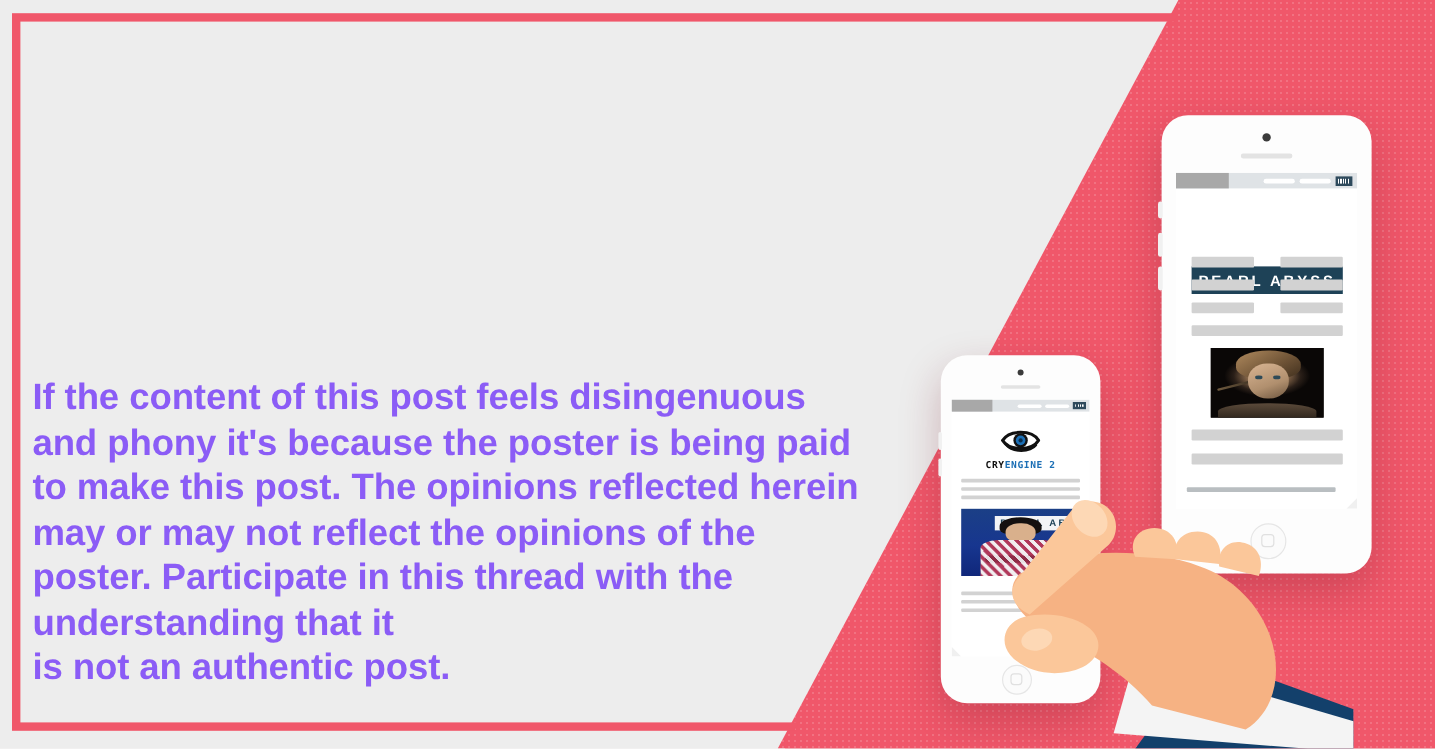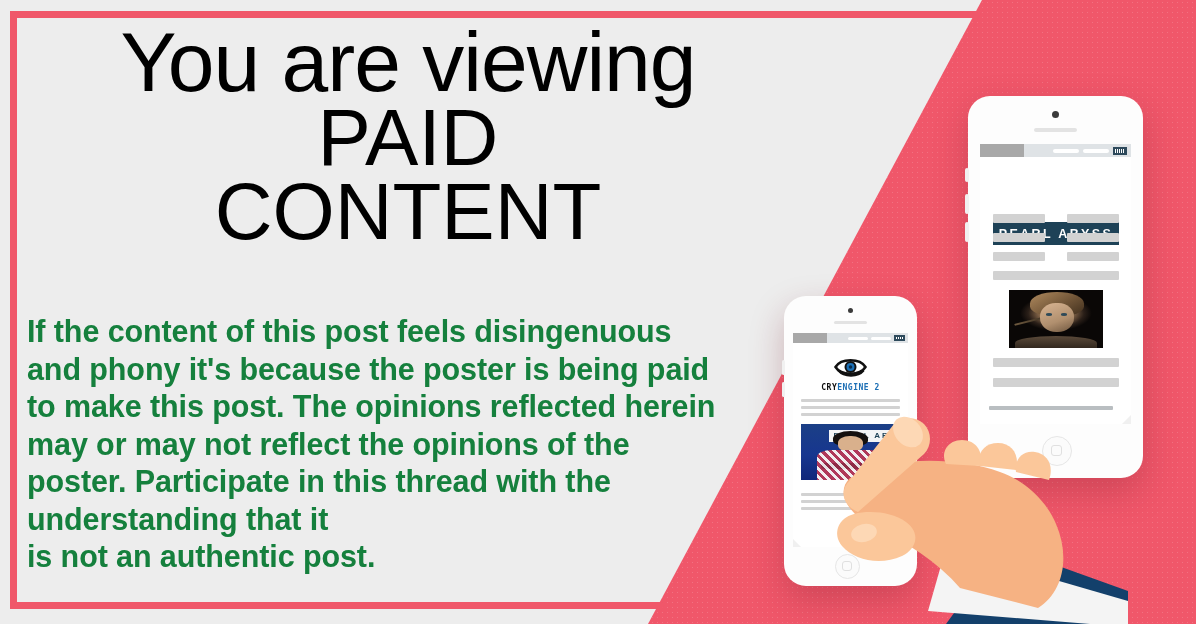--- a/index.html
+++ b/index.html
@@ -92,21 +92,21 @@
     font-size: 80px;
     margin-top: -4px;
   }
 
   
   .bodytext {
     position: absolute;
     left: 27px;
     top: 313px;
     width: 700px;
-    color: #15803d;
+    color: #8b5cf6;
     font-size: 30.5px;
     line-height: 37.5px;
     font-weight: 600;
     white-space: pre-line;
     letter-spacing: -0.1px;
   }
 
   
   .phone {
     position: absolute;
@@ -306,25 +306,20 @@
 <div id="stage">
 
   <div class="bg-left"></div>
   <div class="bg-red-wedge"></div>
   <div class="bg-red-dots"></div>
 
   <div class="frame"></div>
   <div class="frame-mask"></div>
   <div class="frame-mask-dots"></div>
 
-  <div class="headline">
-    <span class="l1">You are viewing</span>
-    <span class="l2">PAID</span>
-    <span class="l3">CONTENT</span>
-  </div>
 
   <div class="bodytext">If the content of this post feels disingenuous and phony it's because the poster is being paid to make this post. The opinions reflected herein may or may not reflect the opinions of the poster. Participate in this thread with the understanding that it
 is not an authentic post.</div>
 
   <div class="phone" style="left:968px; top:96px; width:175px; height:382px;">
     <div class="camera" style="left:84px; top:15px; width:7px; height:7px;"></div>
     <div class="speaker" style="left:66px; top:32px; width:43px; height:4px;"></div>
 
     <div class="sidebtn" style="left:-3px; top:72px; width:4px; height:14px;"></div>
     <div class="sidebtn" style="left:-3px; top:98px; width:4px; height:20px;"></div>

